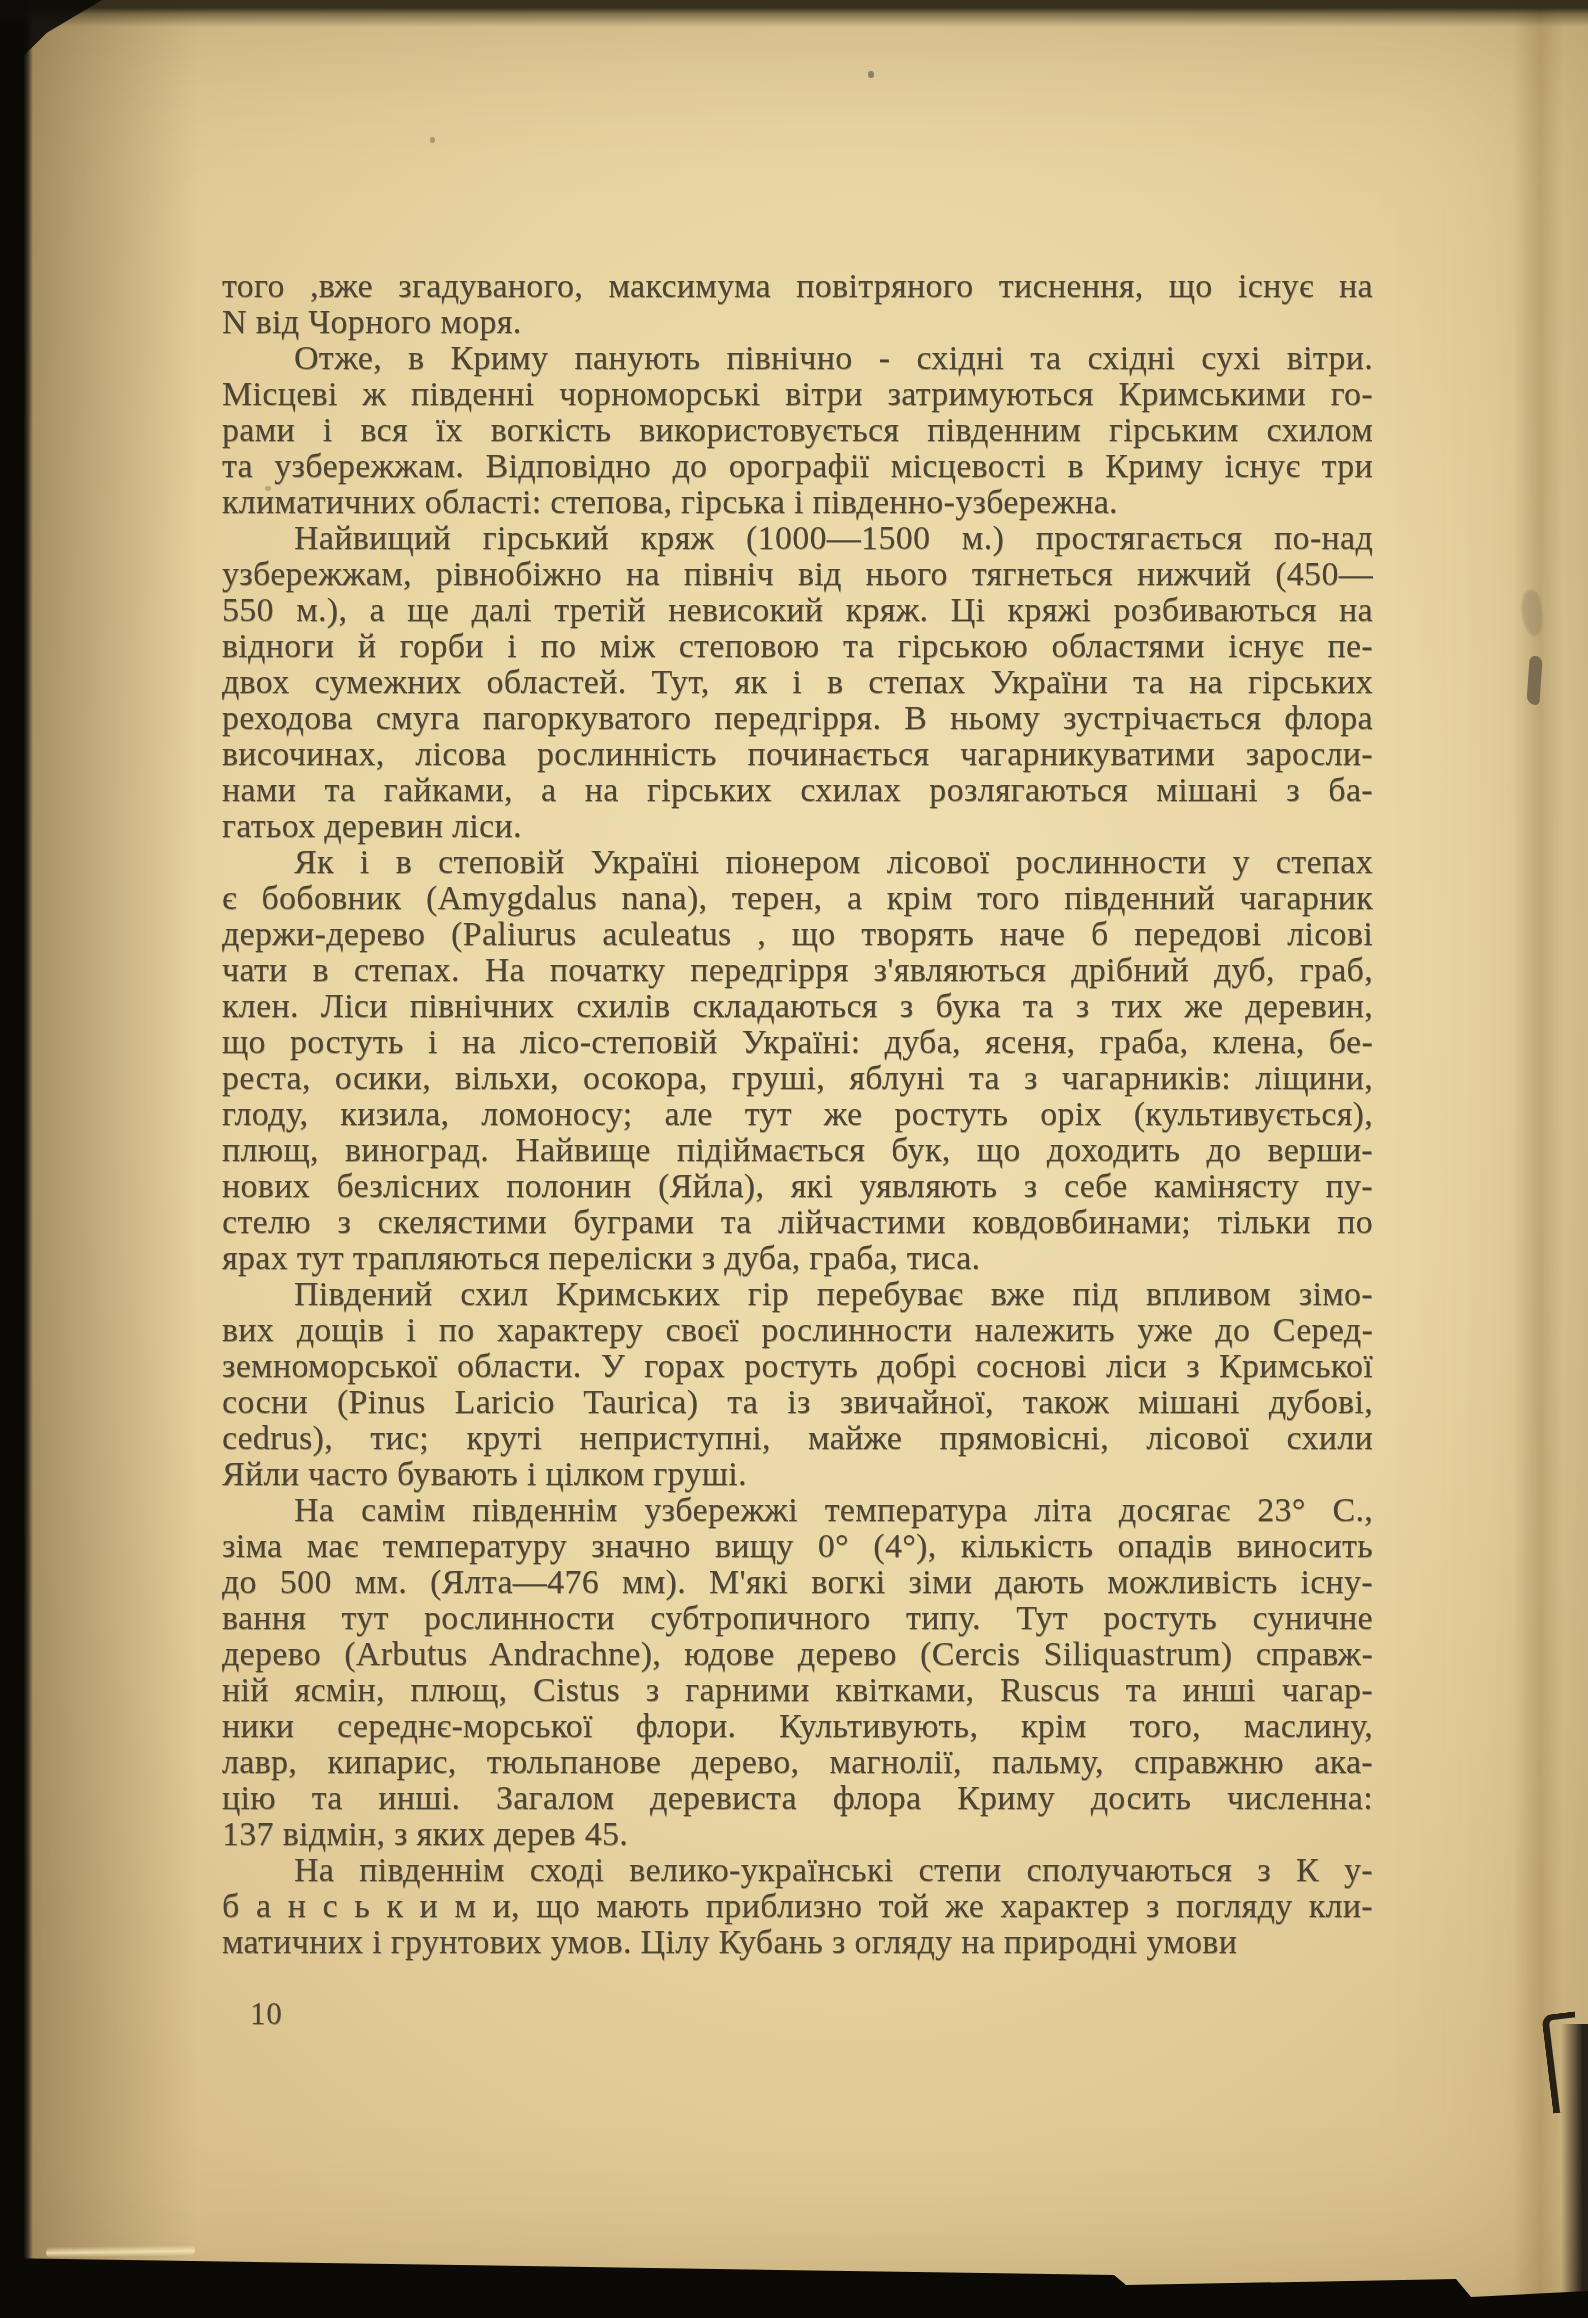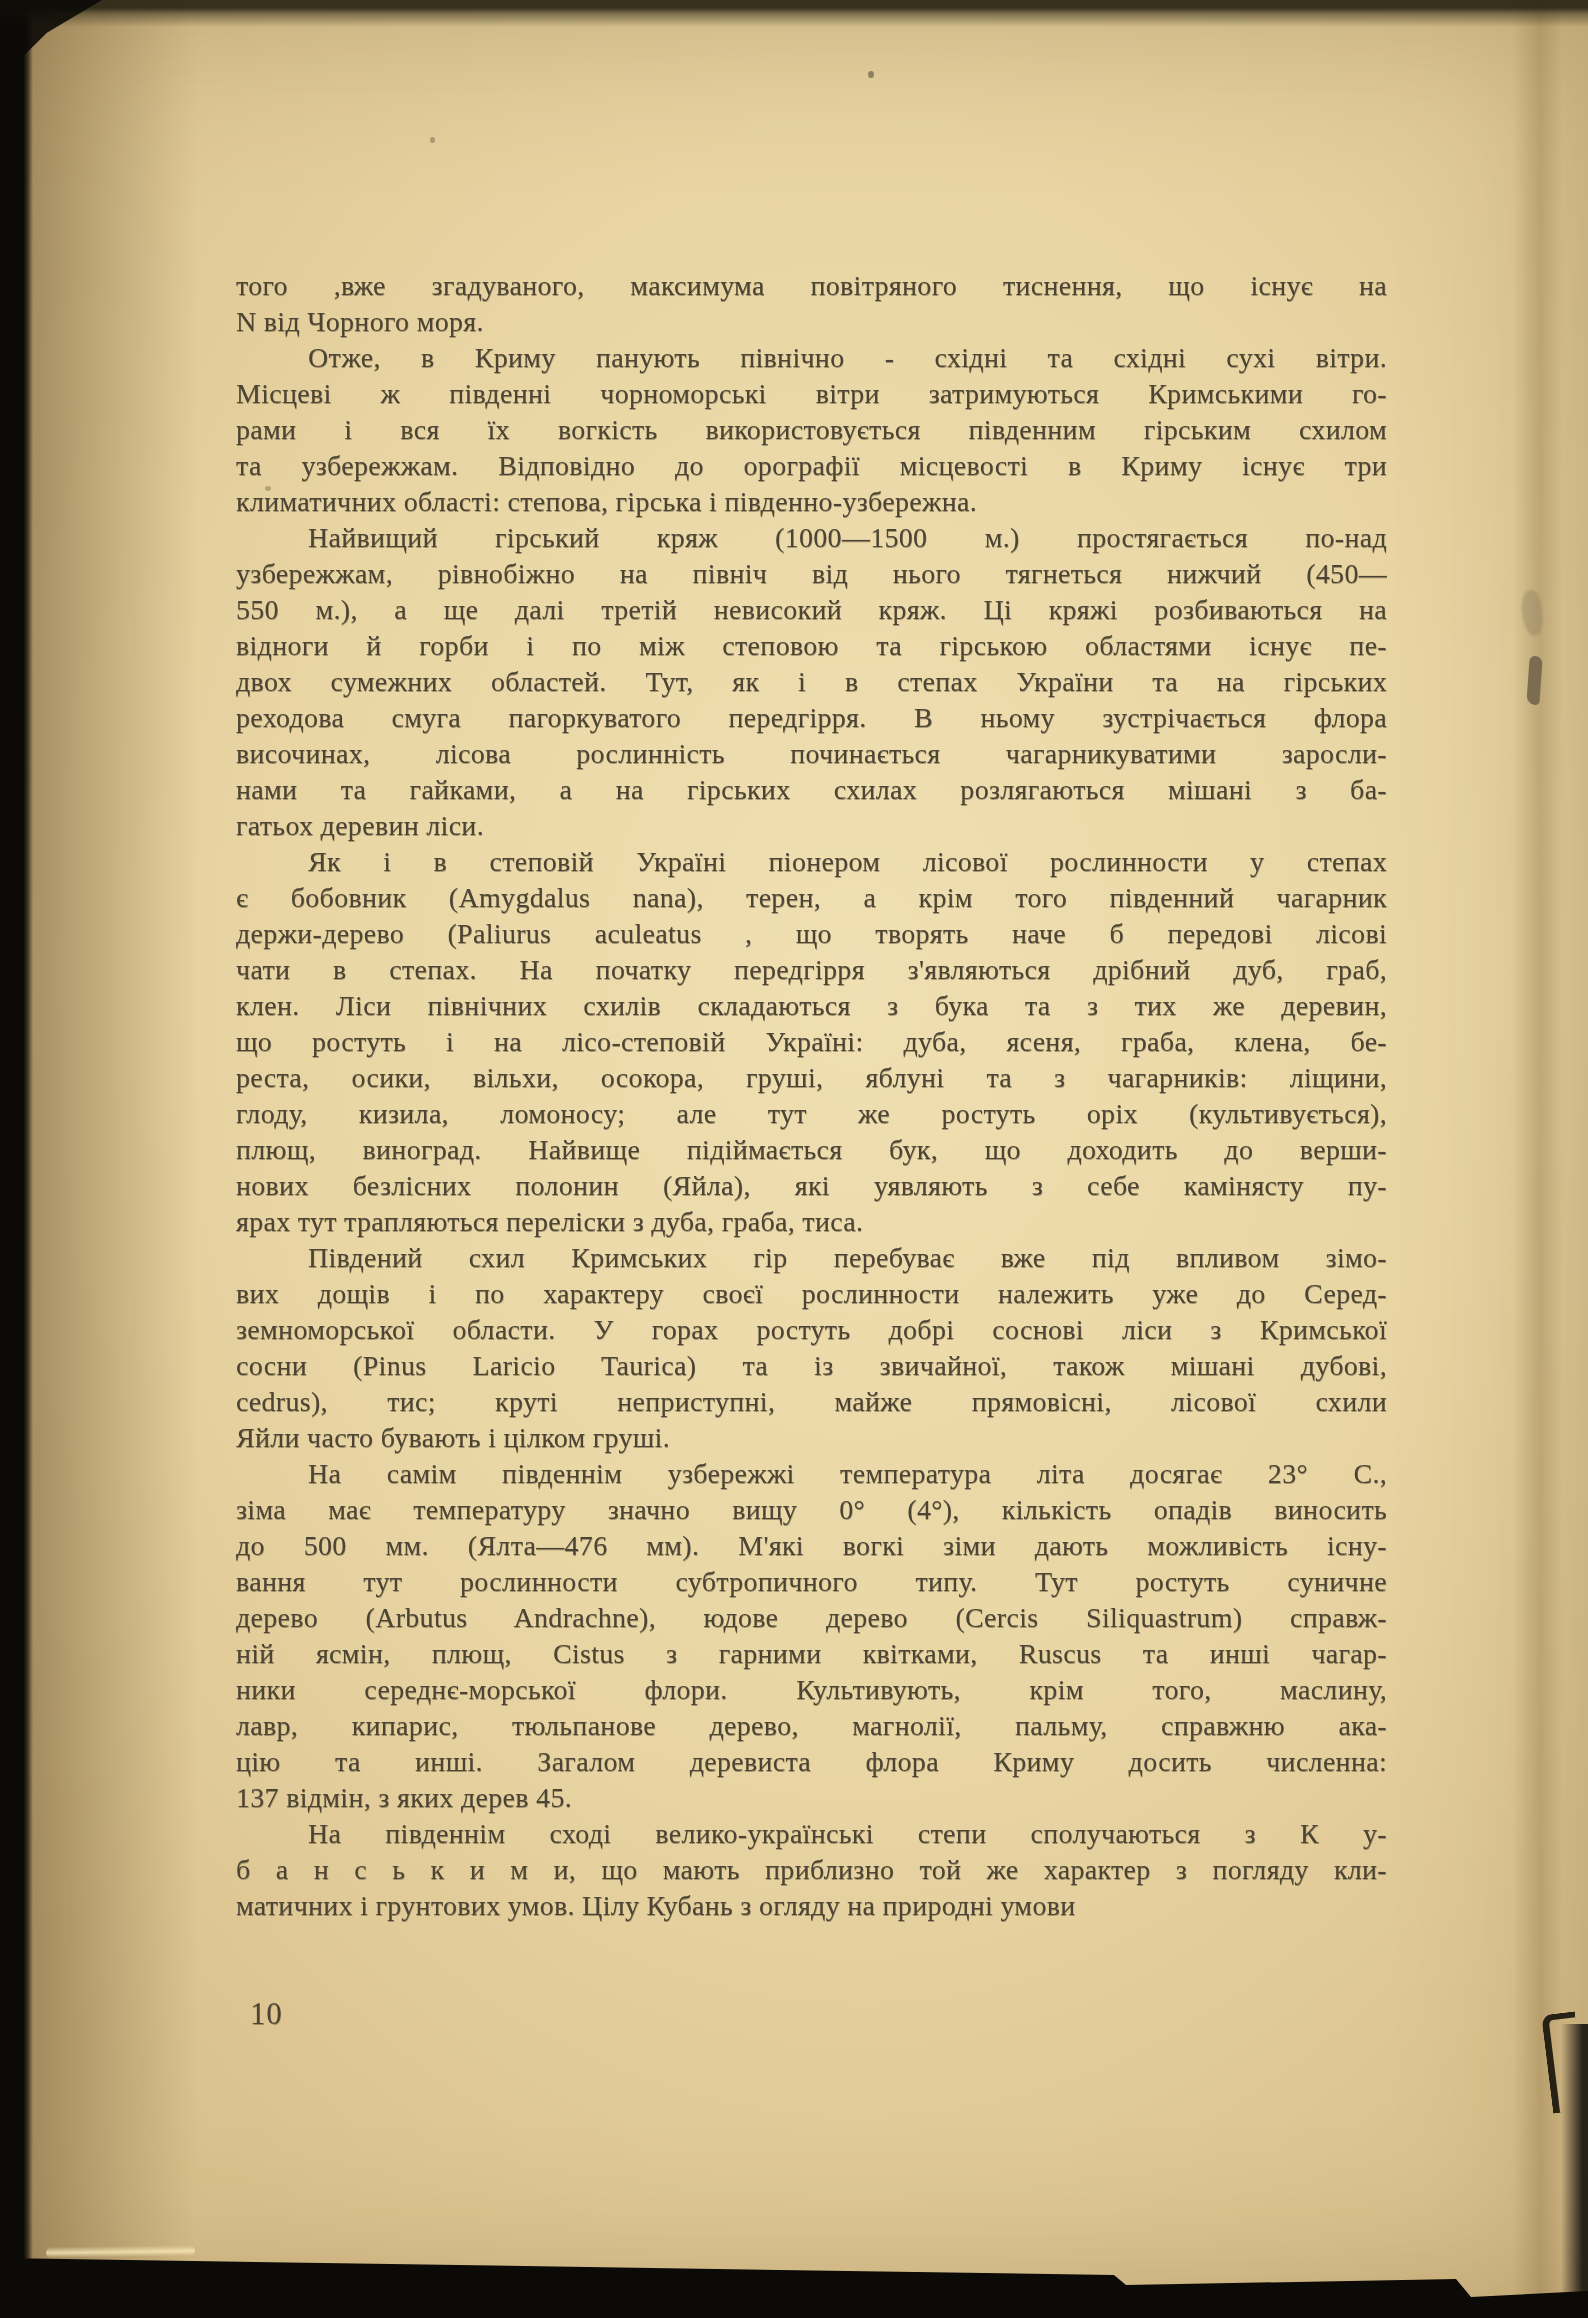--- a/index.html
+++ b/index.html
@@ -71,23 +71,23 @@
     border-left:7px solid #17130b;
     border-top:6.3px solid #17130b;
     border-top-left-radius:11px;
     transform:rotate(-7deg);opacity:.9;
   }
   .speck{
     position:absolute;background:#57513c;border-radius:50%;opacity:.6;
   }
   
   .text-block{
-    position:absolute;left:236px;top:268px;width:1151px;
+    position:absolute;left:222px;top:268px;width:1151px;
     color:var(--ink);
-    font-size:28px;line-height:36px;letter-spacing:0.3px;
+    font-size:34px;line-height:36px;letter-spacing:0.3px;
     text-shadow:0.4px 0.5px 0.5px rgba(80,66,42,.45);
   }
   .line{text-align:justify;text-align-last:justify;white-space:normal;}
   .line.end{text-align-last:left;}
   .line.indent{text-indent:72px;}
   .page-number{
     position:absolute;left:250px;top:1996px;
     color:var(--ink);font-size:31px;letter-spacing:0.8px;
     text-shadow:0.4px 0.5px 0.5px rgba(80,66,42,.45);
   }
@@ -117,20 +117,21 @@
       <div class="line indent">Як і в степовій Україні піонером лісової рослинности у степах</div>
       <div class="line">є бобовник (Amygdalus nana), терен, а крім того південний чагарник</div>
       <div class="line">держи-дерево (Paliurus aculeatus , що творять наче б передові лісові</div>
       <div class="line">чати в степах. На початку передгірря з'являються дрібний дуб, граб,</div>
       <div class="line">клен. Ліси північних схилів складаються з бука та з тих же деревин,</div>
       <div class="line">що ростуть і на лісо-степовій Україні: дуба, ясеня, граба, клена, бе-</div>
       <div class="line">реста, осики, вільхи, осокора, груші, яблуні та з чагарників: ліщини,</div>
       <div class="line">глоду, кизила, ломоносу; але тут же ростуть оріх (культивується),</div>
       <div class="line">плющ, виноград. Найвище підіймається бук, що доходить до верши-</div>
       <div class="line">нових безлісних полонин (Яйла), які уявляють з себе камінясту пу-</div>
+      <div class="line">стелю з скелястими буграми та лійчастими ковдовбинами; тільки по</div>
       <div class="line end">ярах тут трапляються переліски з дуба, граба, тиса.</div>
       <div class="line indent">Південий схил Кримських гір перебуває вже під впливом зімо-</div>
       <div class="line">вих дощів і по характеру своєї рослинности належить уже до Серед-</div>
       <div class="line">земноморської области. У горах ростуть добрі соснові ліси з Кримської</div>
       <div class="line">сосни (Pinus Laricio Taurica) та із звичайної, також мішані дубові,</div>
       <div class="line">cedrus), тис; круті неприступні, майже прямовісні, лісової схили</div>
       <div class="line end">Яйли часто бувають і цілком груші.</div>
       <div class="line indent">На самім південнім узбережжі температура літа досягає 23° С.,</div>
       <div class="line">зіма має температуру значно вищу 0° (4°), кількість опадів виносить</div>
       <div class="line">до 500 мм. (Ялта—476 мм). М'які вогкі зіми дають можливість існу-</div>

